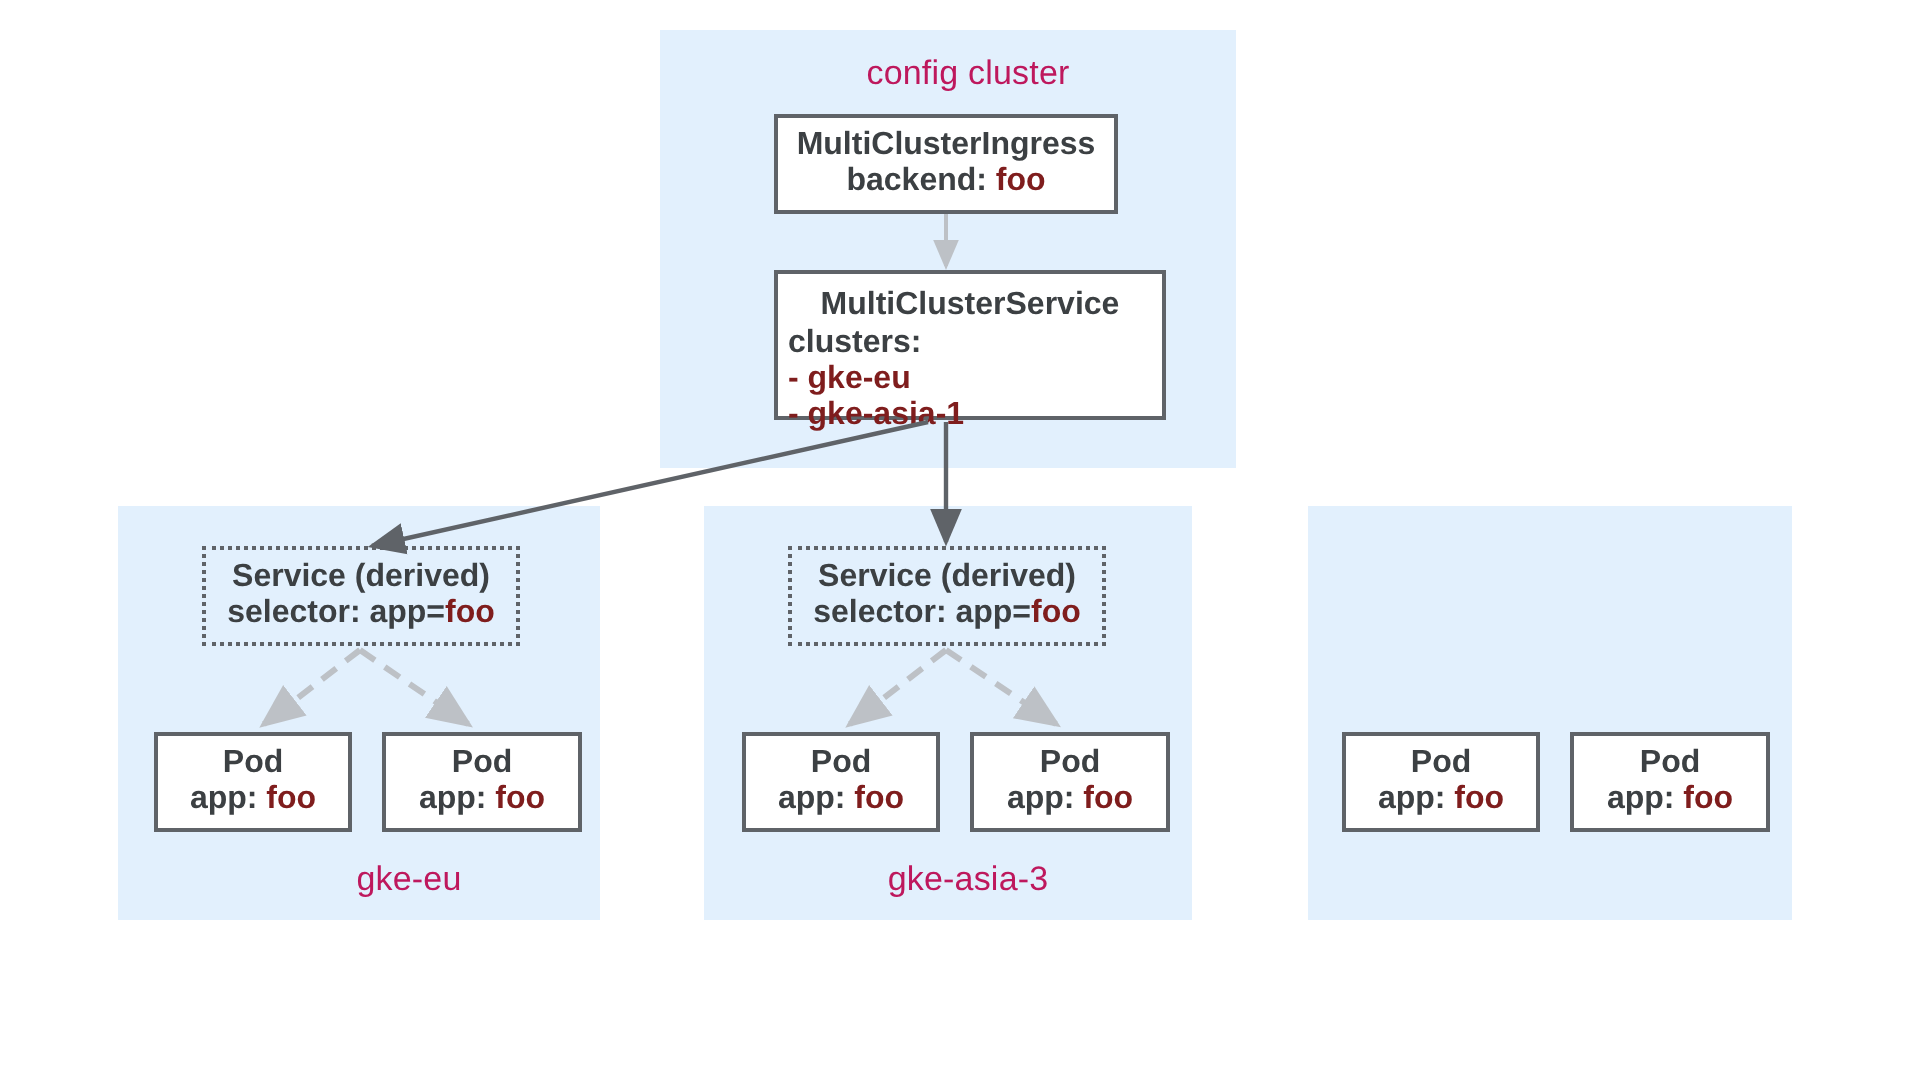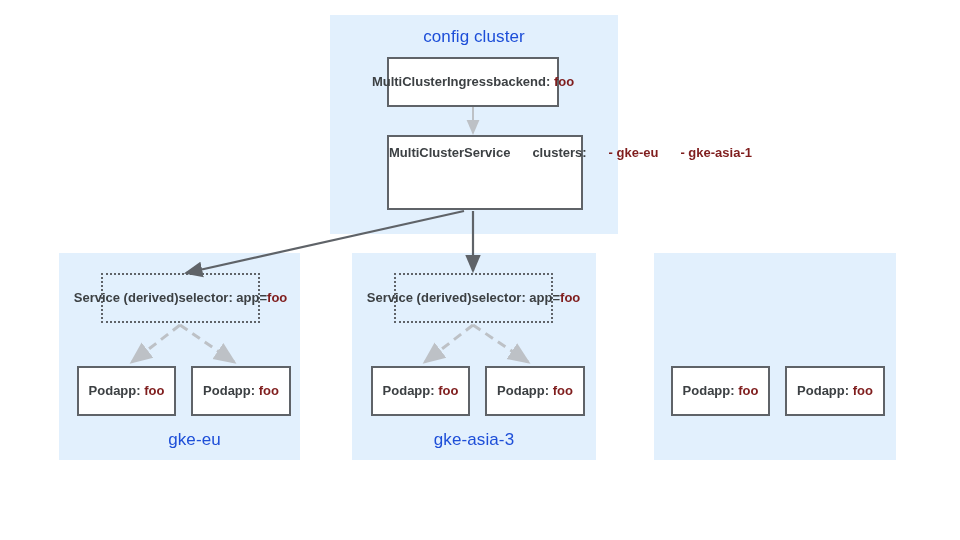--- a/index.html
+++ b/index.html
@@ -18,57 +18,58 @@
   .panel {
     position: absolute;
     background: #e2f0fd;
     box-sizing: border-box;
   }
   .panel-title {
     position: absolute;
     left: 0;
     right: 0;
     text-align: center;
-    color: #1d4ed8;
+    color: #be185d;
     font-size: 17px;
     font-weight: 400;
     letter-spacing: .1px;
+    padding-left: 10px;
   }
   .box {
     position: absolute;
     background: #ffffff;
     border: 2px solid #5f6368;
     box-sizing: border-box;
     display: flex;
-    flex-direction: row;
+    flex-direction: column;
     align-items: center;
     justify-content: center;
     color: #3c4043;
-    font-size: 13px;
+    font-size: 16px;
     font-weight: bold;
     line-height: 18px;
   }
   .box.dotted {
     background: transparent;
     border: 2px dotted #5f6368;
   }
   .box .ln { white-space: nowrap; }
   .blue { color: #7f1d1d; }
   .mcs-box {
     align-items: flex-start;
     justify-content: flex-start;
     padding: 7px 0 0 0;
   }
   .mcs-title {
     width: 100%;
     text-align: center;
     margin-bottom: 1px;
   }
   .mcs-list {
-    padding-left: 22px;
+    padding-left: 5px;
     text-align: left;
   }
   svg.overlay {
     position: absolute;
     left: 0;
     top: 0;
     width: 960px;
     height: 540px;
     pointer-events: none;
   }

